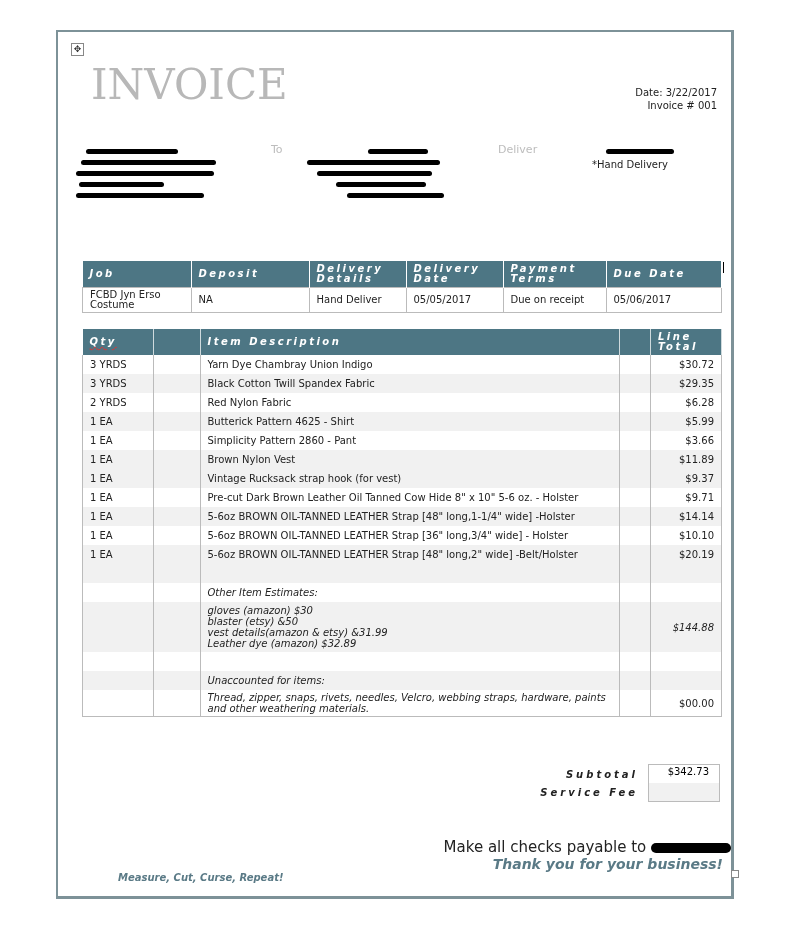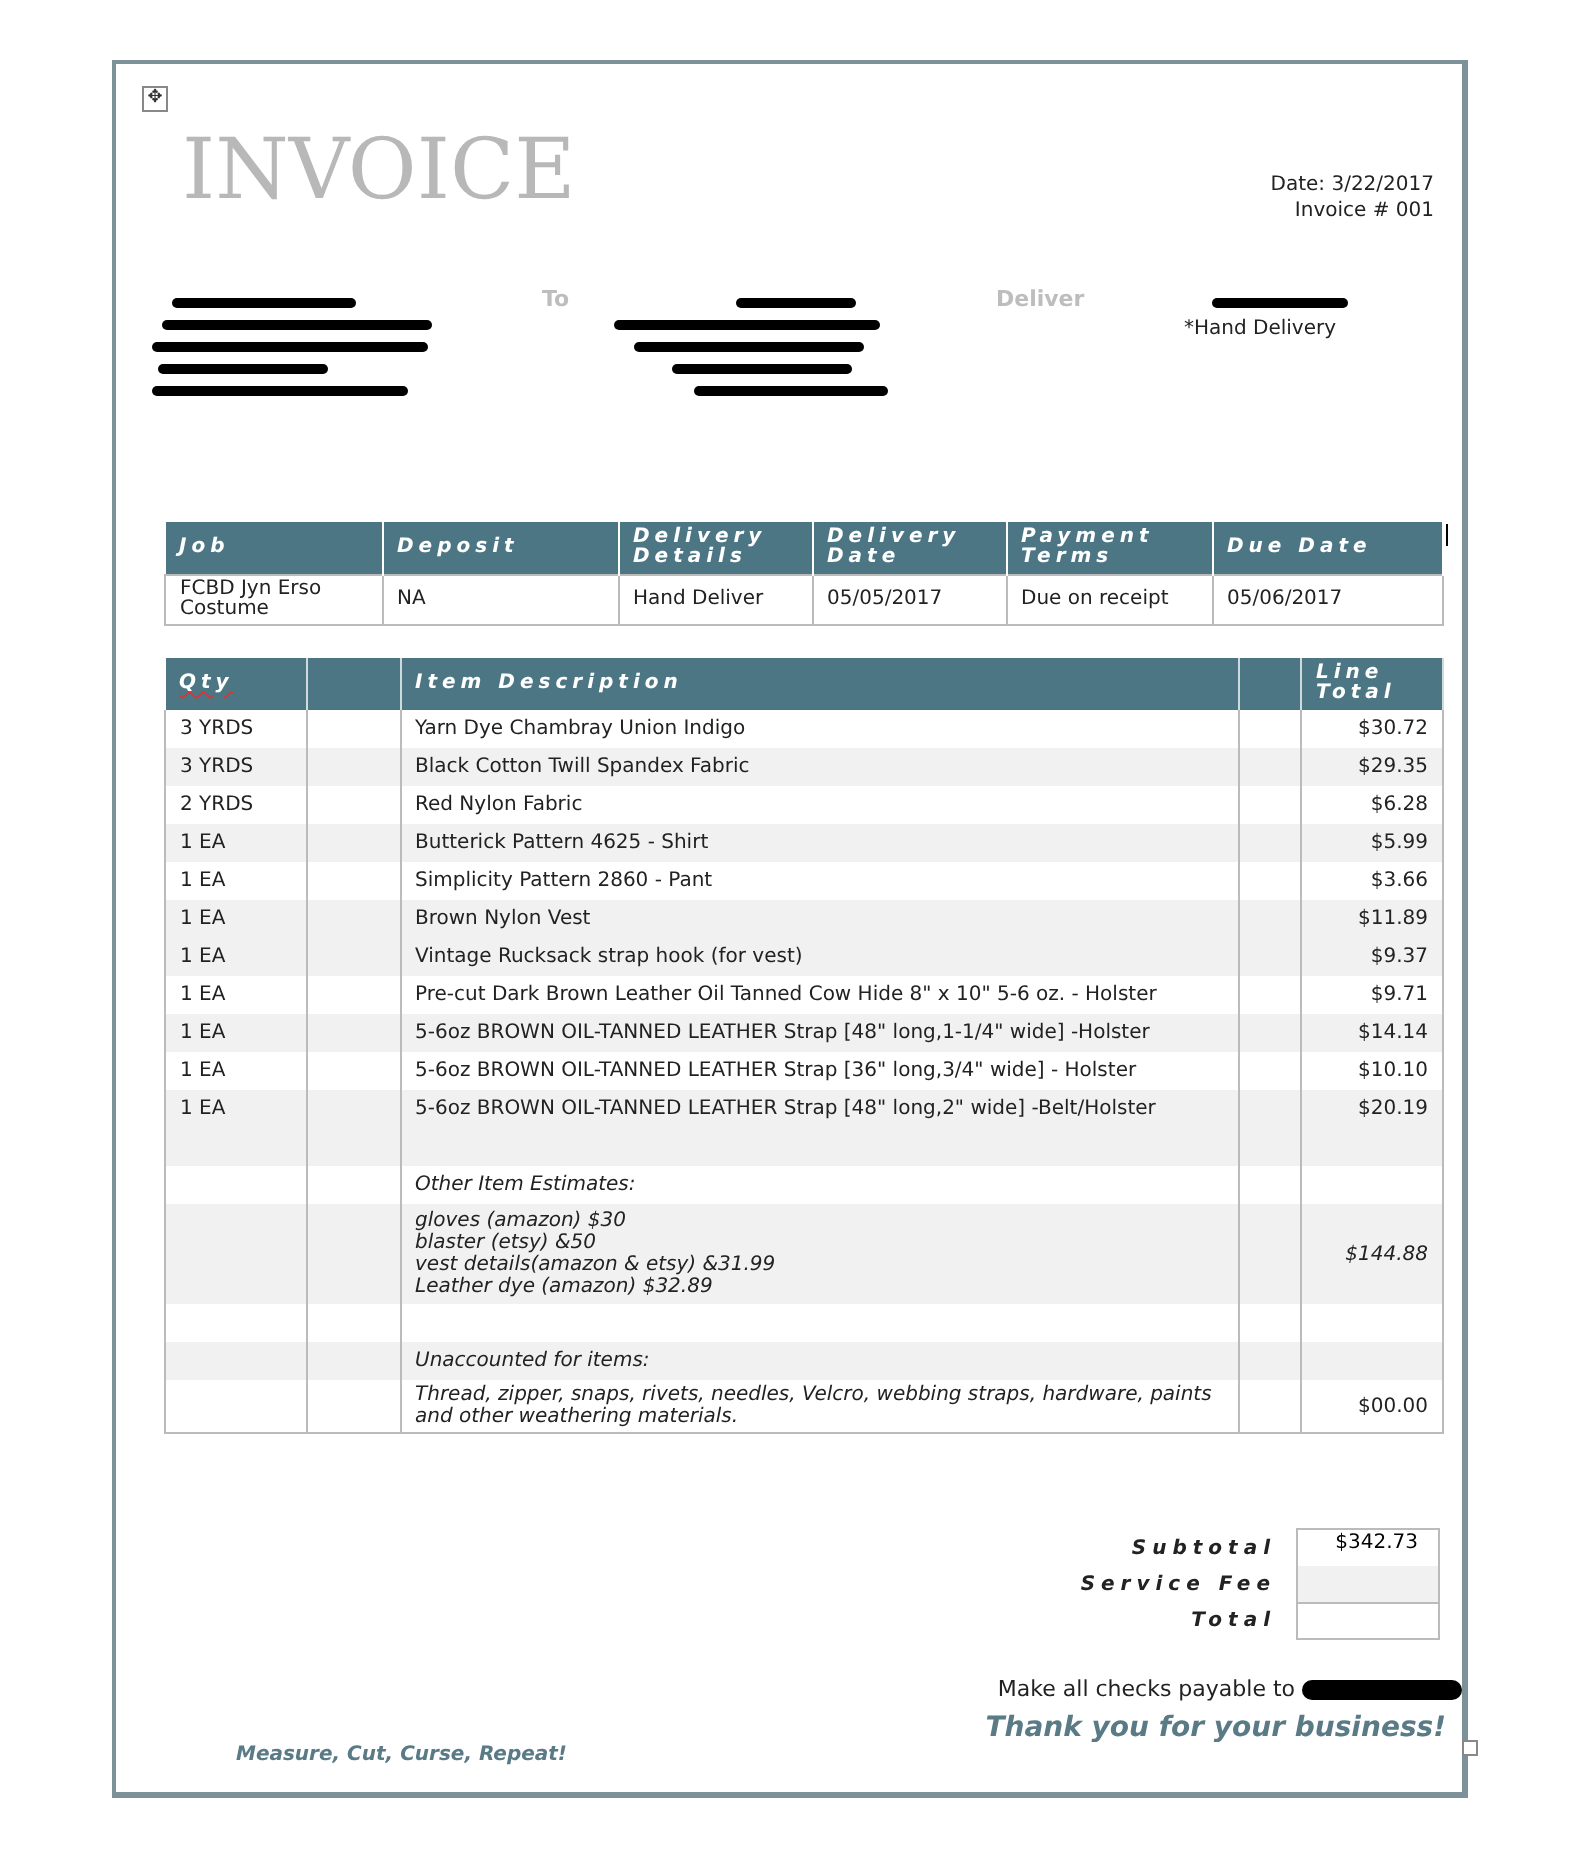--- a/index.html
+++ b/index.html
@@ -3,41 +3,41 @@
 <meta charset="utf-8">
 <style>
   html, body { margin: 0; padding: 0; background: #ffffff; }
   body { width: 795px; height: 933px; position: relative; overflow: hidden; font-family: "DejaVu Sans", sans-serif; }
   .page { position: absolute; left: 56px; top: 30px; width: 673px; height: 864px; border: 2px solid #7d9298; border-right-width: 3px; border-bottom-width: 3px; background: #fff; }
   .move-handle { position: absolute; left: 13px; top: 11px; width: 11px; height: 11px; border: 1px solid #888; font-size: 9px; line-height: 11px; text-align: center; color: #333; }
   .title { position: absolute; left: 33px; top: 28px; font-family: "DejaVu Serif", serif; font-size: 42px; color: #b8b8b8; letter-spacing: 0px; }
   .meta { position: absolute; right: 14px; top: 54px; text-align: right; font-size: 10px; color: #222; line-height: 13px; }
   .addr { position: absolute; font-size: 10px; line-height: 16px; color: #222; }
   .redact { display: block; height: 5px; background: #000; border-radius: 3px; margin: 6px 0 5px 0; }
-  .lbl { position: absolute; font-size: 11px; color: #bdbdbd; font-weight: bold; }
+  .lbl { position: absolute; font-size: 11px; color: #bdbdbd; }
   .hand { position: absolute; left: 534px; top: 127px; font-size: 10px; color: #222; }
   table { border-collapse: collapse; font-size: 10px; color: #222; }
   .jobtbl { position: absolute; left: 24px; top: 229px; width: 640px; }
   .jobtbl th { background: #4d7684; color: #fff; font-style: italic; font-weight: bold; letter-spacing: 2.5px; text-align: left; padding: 2px 7px; font-size: 10px; line-height: 10px; height: 22px; border-right: 1px solid #fff; }
   .jobtbl td { border: 1px solid #bbb; padding: 2px 7px; height: 19px; line-height: 10px; }
   .itemtbl { position: absolute; left: 24px; top: 297px; width: 640px; }
   .itemtbl th { background: #4d7684; color: #fff; font-style: italic; font-weight: bold; letter-spacing: 2.5px; text-align: left; padding: 2px 7px; font-size: 10px; line-height: 10px; height: 22px; border-right: 1px solid #cfdadd; margin-left: 21px; }
   .itemtbl td { border-left: 1px solid #bbb; border-right: 1px solid #bbb; padding: 0 7px; height: 19px; line-height: 11px; }
   .itemtbl tr.alt td { background: #f1f1f1; }
   .itemtbl tr:last-child td { border-bottom: 1px solid #bbb; }
   .itemtbl td.amt { text-align: right; }
   .itemtbl td.it { font-style: italic; }
   .spell { text-decoration: underline wavy #d33; text-decoration-thickness: 1px; }
   .totals { position: absolute; left: 440px; top: 733px; }
   .totals .row { display: flex; align-items: center; height: 18px; }
   .totals .tl { width: 140px; text-align: right; font-style: italic; font-weight: bold; letter-spacing: 3px; font-size: 10px; padding-right: 10px; color: #222; }
   .totals .tv { width: 60px; height: 18px; border: 1px solid #bbb; border-top: none; text-align: right; font-size: 10px; padding-right: 10px; line-height: 14px; }
   .totals .row:first-child .tv { border-top: 1px solid #bbb; }
   .totals .fee { background: #f1f1f1; }
-  .checks { position: absolute; right: 0px; top: 806px; font-size: 11px; color: #222; padding-left: 20px; }
+  .checks { position: absolute; right: 0px; top: 806px; font-size: 15px; color: #222; padding-left: 20px; }
   .checks .blk { display: inline-block; width: 80px; height: 10px; background: #000; border-radius: 5px; vertical-align: middle; }
   .thanks { position: absolute; right: 8px; top: 824px; font-size: 14px; font-style: italic; font-weight: bold; color: #5a7a86; }
   .motto { position: absolute; left: 60px; top: 840px; font-size: 10px; font-style: italic; font-weight: bold; color: #5a7a86; }
   .resize-handle { position: absolute; right: -8px; top: 838px; width: 6px; height: 6px; border: 1px solid #888; background: #fff; }
   .cursor-mark { position: absolute; left: 665px; top: 230px; width: 1px; height: 11px; background: #000; }
 </style>
 </head>
 <body>
 
 <div class="page">
@@ -238,24 +238,20 @@
 
   <div class="totals">
     <div class="row">
       <div class="tl">Subtotal</div>
       <div class="tv">$342.73</div>
     </div>
     <div class="row">
       <div class="tl">Service Fee</div>
       <div class="tv fee"></div>
     </div>
-    <div class="row">
-      <div class="tl">Total</div>
-      <div class="tv"></div>
-    </div>
   </div>
 
   <div class="checks">
     <span>Make all checks payable to</span>
     <span class="blk"></span>
   </div>
   <div class="thanks">Thank you for your business!</div>
   <div class="motto">Measure, Cut, Curse, Repeat!</div>
   <div class="resize-handle"></div>
 </div>

